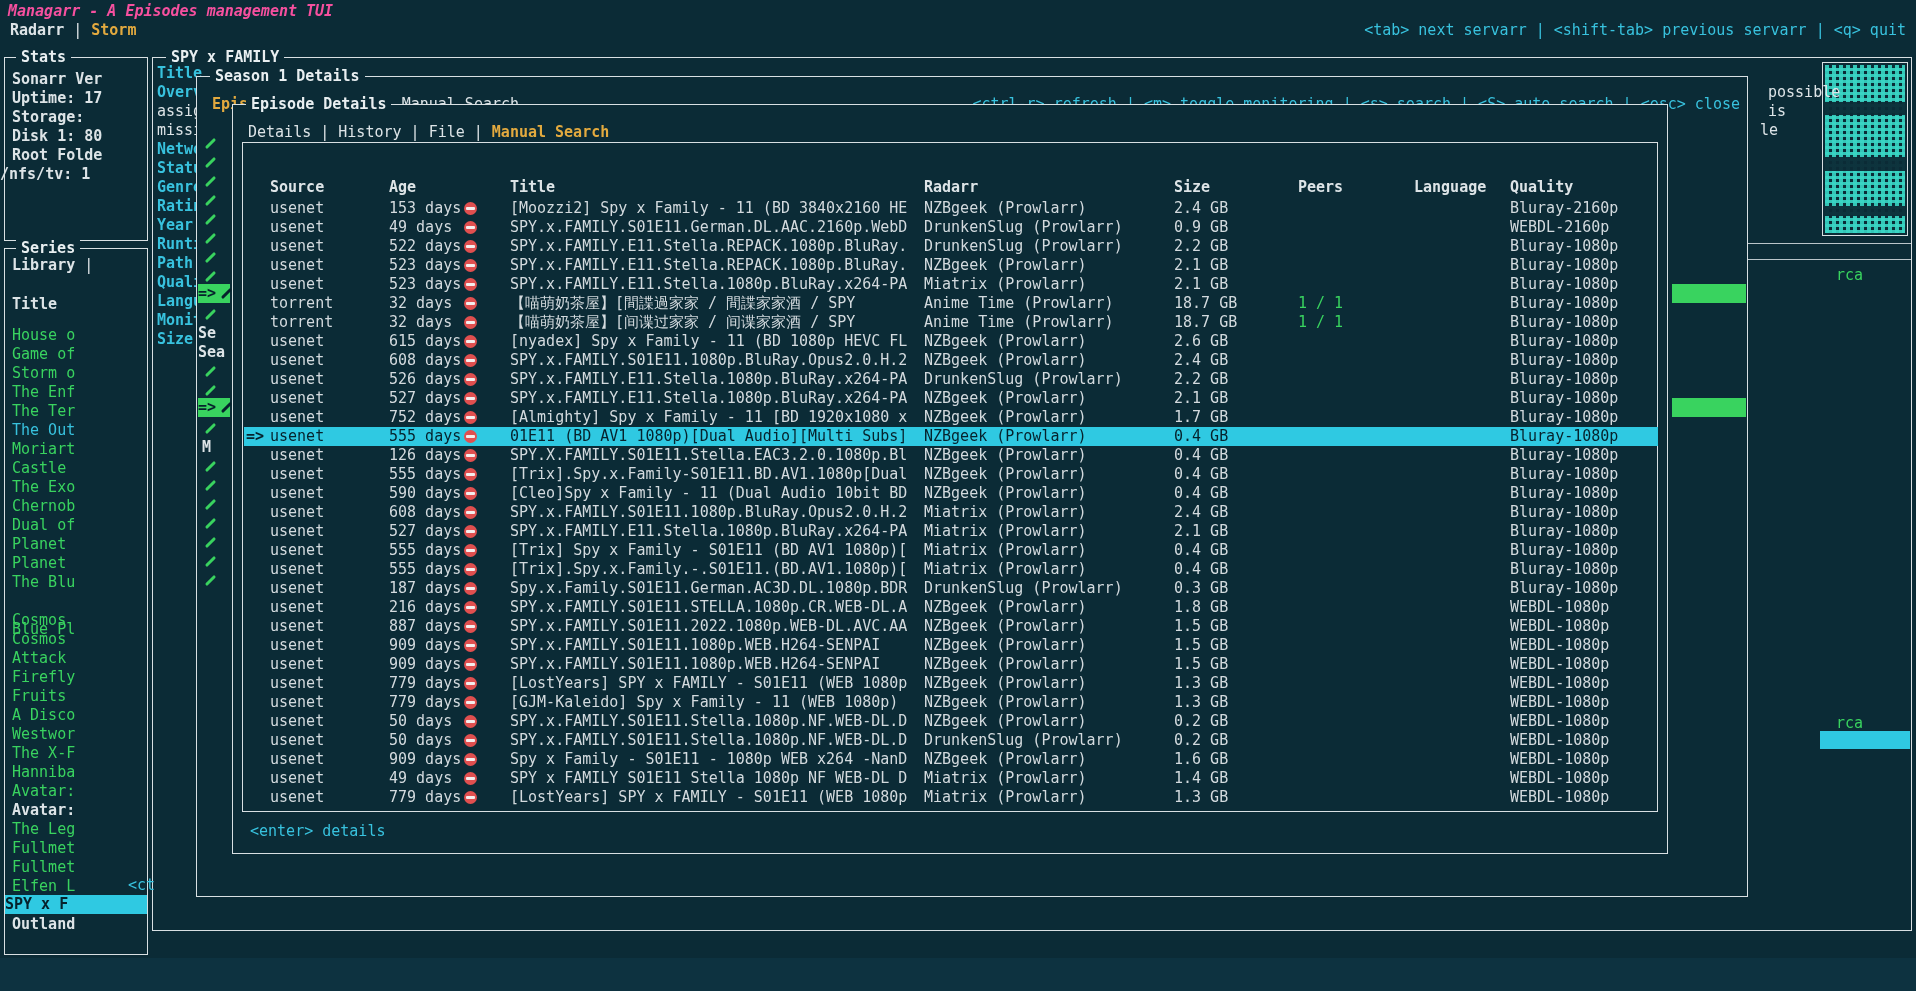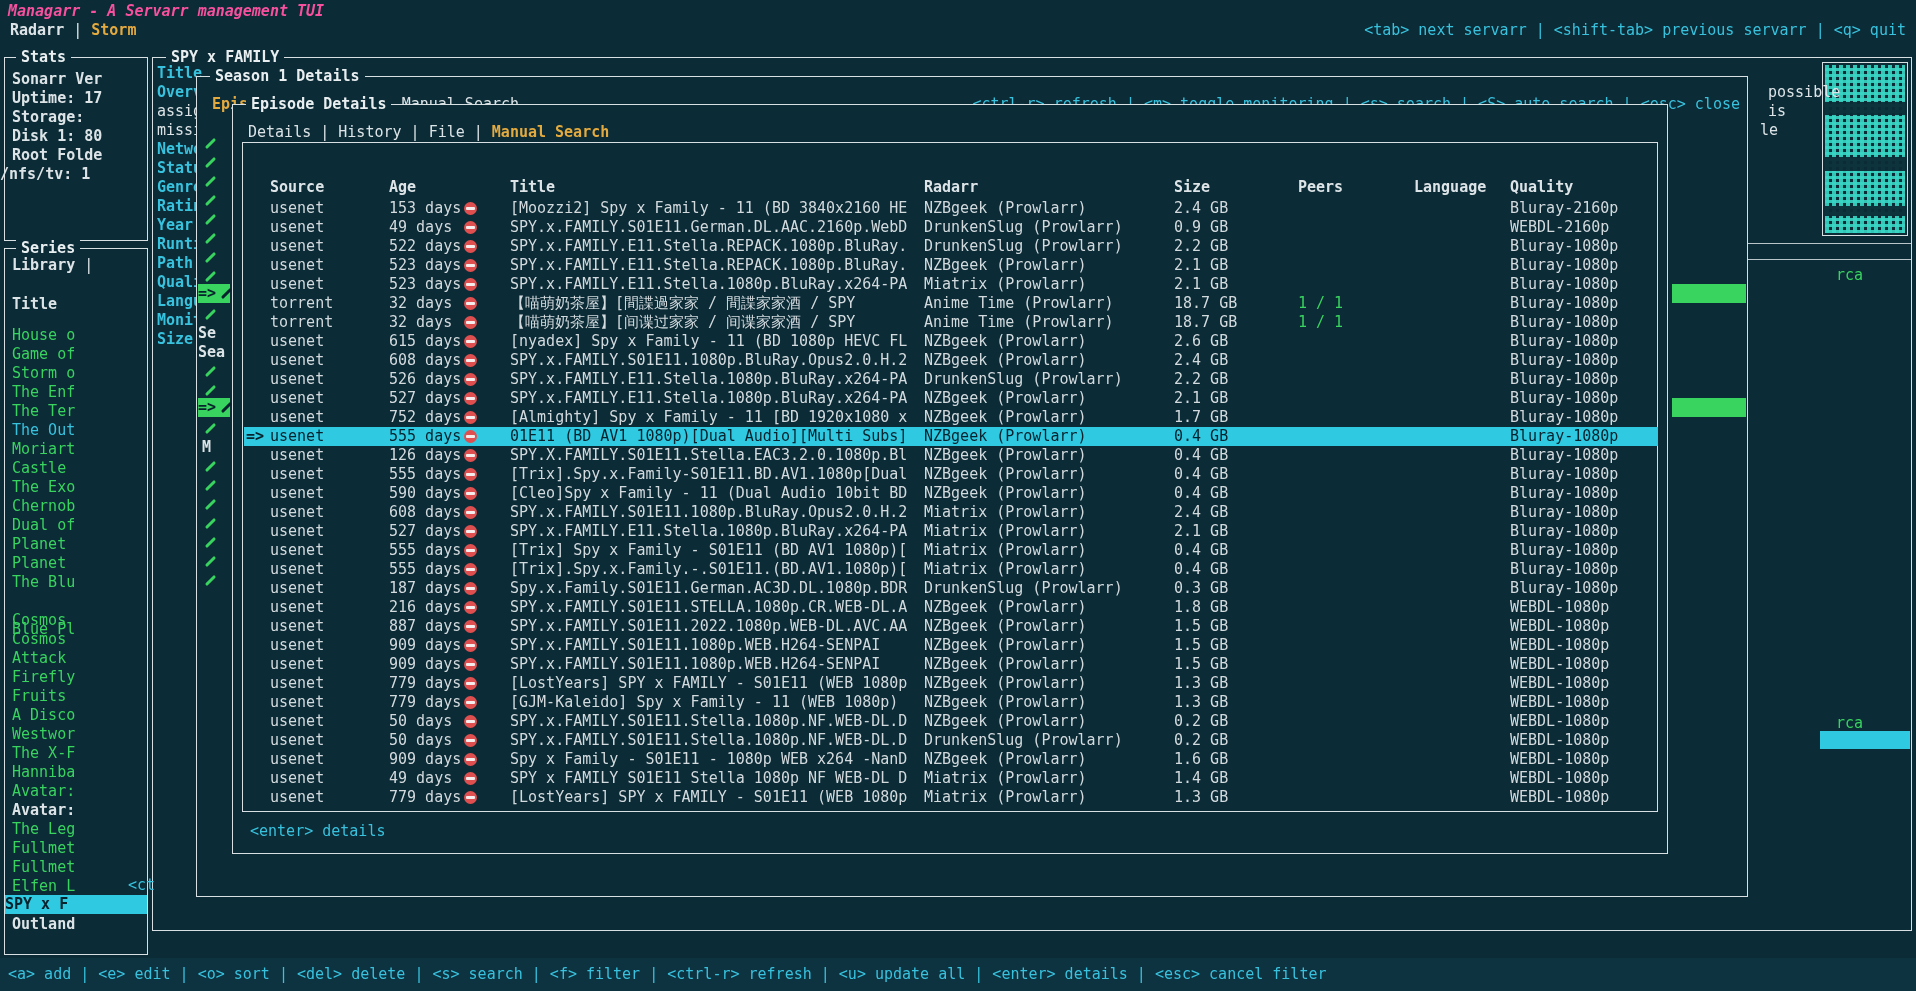--- a/index.html
+++ b/index.html
@@ -26,21 +26,21 @@
       linear-gradient(180deg,transparent 0 22%,rgba(11,43,54,.95) 22% 30%,transparent 30% 55%,rgba(11,43,54,.95) 55% 63%,transparent 63% 84%,rgba(11,43,54,.95) 84% 90%,transparent 90%),
       repeating-linear-gradient(0deg,rgba(57,214,197,.9) 0 3px,transparent 3px 6px),
       repeating-linear-gradient(90deg,rgba(57,214,197,.9) 0 4px,transparent 4px 7px);}
   .bar{position:absolute;}
 </style>
 </head>
 <body>
 
 <div class="scr" id="screen">
 
-  <div class="abs mag b i" style="left:8px;top:2px;z-index:1">Managarr - A Servarr management TUI</div>
+  <div class="abs mag b i" style="left:8px;top:2px;z-index:1">Managarr - A Episodes management TUI</div>
   <div class="abs" style="left:10px;top:21px;z-index:1" id="navtabs"><span class="white b">Radarr</span><span class="white"> | </span><span class="gold b">Storm</span></div>
   <div class="abs cyan" style="right:10px;top:21px;z-index:1">&lt;tab&gt; next servarr | &lt;shift-tab&gt; previous servarr | &lt;q&gt; quit</div>
 
   <div class="win" style="left:4px;top:57px;width:144px;height:184px;z-index:1"></div>
   <div class="wt" style="left:16px;top:48px;z-index:1">Stats</div>
 
   <div class="win" style="left:4px;top:248px;width:144px;height:707px;z-index:1"></div>
   <div class="wt" style="left:16px;top:239px;z-index:1">Series</div>
   <div class="abs" style="left:12px;top:256px;z-index:1"><span class="white b">Library</span><span class="white"> |</span></div>
   <div class="abs white b" style="left:12px;top:295px;z-index:1">Title</div>
@@ -62,21 +62,20 @@
 
   <div class="win" style="left:232px;top:104px;width:1436px;height:750px;z-index:6"></div>
   <div class="wt" style="left:246px;top:95px;z-index:6">Episode Details</div>
   <div class="win" style="left:242px;top:142px;width:1416px;height:670px;z-index:6"></div>
   <div class="abs" style="left:248px;top:123px;z-index:7" id="episode-tabs"><span class="white">Details</span><span class="white"> | </span><span class="white">History</span><span class="white"> | </span><span class="white">File</span><span class="white"> | </span><span class="gold b">Manual Search</span></div>
   <div class="abs cyan" style="left:250px;top:822px;z-index:7">&lt;enter&gt; details</div>
 
   <div class="abs cyan" style="left:128px;top:876px;z-index:9">&lt;ct</div>
 
   <div class="bar" style="left:0;top:958px;width:1916px;height:33px;background:#0d3240;z-index:1"></div>
-  <div class="abs cyan" style="left:8px;top:965px;z-index:1">&lt;a&gt; add | &lt;e&gt; edit | &lt;o&gt; sort | &lt;del&gt; delete | &lt;s&gt; search | &lt;f&gt; filter | &lt;ctrl-r&gt; refresh | &lt;u&gt; update all | &lt;enter&gt; details | &lt;esc&gt; cancel filter</div>
 <div class="abs white b" style="left: 12px; top: 70px; z-index: 1;">Sonarr Ver</div>
     <div class="abs white b" style="left: 12px; top: 89px; z-index: 1;">Uptime: 17</div>
     <div class="abs white b" style="left: 12px; top: 108px; z-index: 1;">Storage:</div>
     <div class="abs white b" style="left: 12px; top: 127px; z-index: 1;">Disk 1: 80</div>
     <div class="abs white b" style="left: 12px; top: 146px; z-index: 1;">Root Folde</div>
     <div class="abs white b" style="left: 0; top: 165px; z-index: 1;">/nfs/tv: 1</div>
     <div class="abs green" style="left: 12px; top: 326px; z-index: 1;">House o</div>
     <div class="abs green" style="left: 12px; top: 345px; z-index: 1;">Game of</div>
     <div class="abs green" style="left: 12px; top: 364px; z-index: 1;">Storm o</div>
     <div class="abs green" style="left: 12px; top: 383px; z-index: 1;">The Enf</div>

